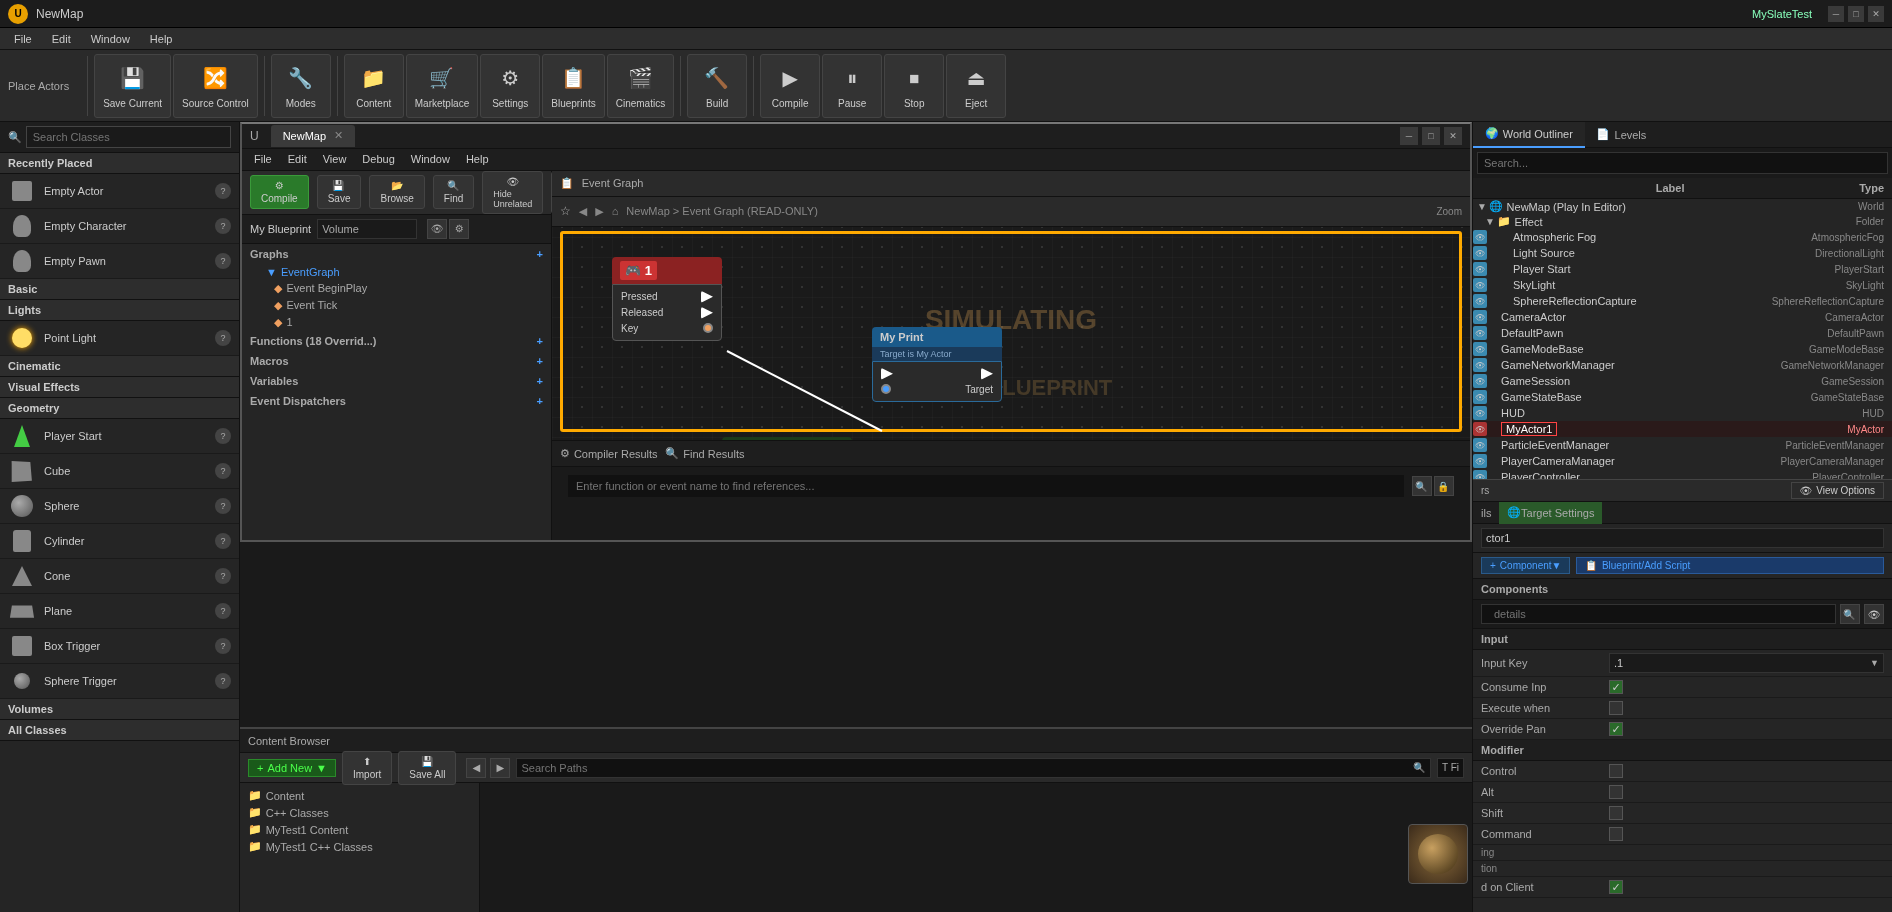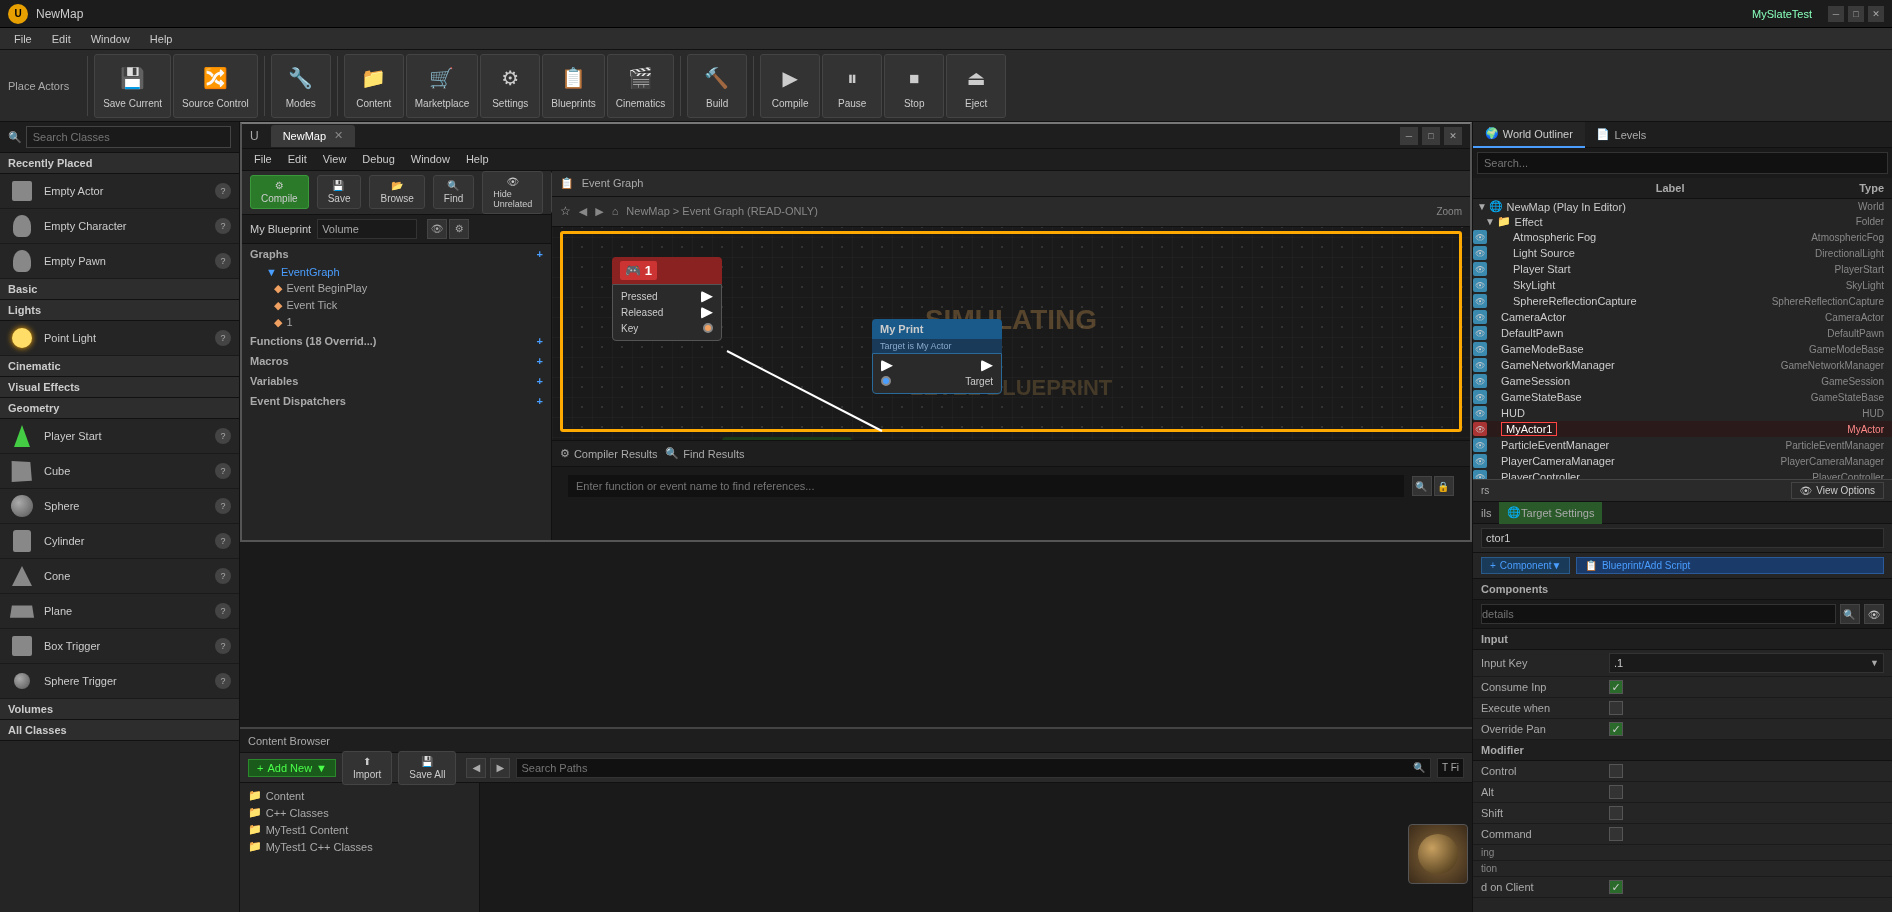--- a/index.html
+++ b/index.html
@@ -479,21 +479,21 @@
               </div>
             </div>
 
             <svg style="position:absolute;top:34px;left:0;right:0;bottom:0;width:100%;height:100%;pointer-events:none;z-index:4;">
 
               <line x1="175" y1="120" x2="330" y2="200" stroke="#fff" stroke-width="2"></line>
 
               <path d="M 350 280 C 420 280 440 230 500 230" stroke="#4a9eff" stroke-width="2" fill="none"></path>
             </svg>
 
-            <div class="node" style="left:320px;top:122px;min-width:130px;z-index:5;">
+            <div class="node" style="left:320px;top:130px;min-width:130px;z-index:5;">
               <div class="node-header" style="background:#1a5a8a;">
                 <span>My Print</span>
               </div>
               <div style="background:#1a3a5a;padding:2px 8px;font-size:9px;color:#88aacc;">Target is My Actor</div>
               <div class="node-body" style="border:1px solid #2a6a9a;">
                 <div class="node-pin">
                   <div class="pin-dot exec"></div>
                   <span style="margin-left:auto;">
                     <div class="pin-dot exec" style="border:none;"></div>
                   </span>
@@ -771,21 +771,21 @@
         </button>
         <button style="background:#1a3a6a;border:1px solid #2a5a9a;color:#4a9eff;padding:2px 8px;font-size:10px;cursor:pointer;display:flex;align-items:center;gap:4px;flex:1;">
           <span>📋</span>
           <span>Blueprint/Add Script</span>
         </button>
       </div>
 
       <div class="details-section">Components</div>
 
       <div style="padding:4px 8px;background:#1a1a1a;display:flex;align-items:center;gap:4px;border-bottom:1px solid #111;">
-        <input type="text" style="background: rgb(17, 17, 17); border: 1px solid rgb(51, 51, 51); color: rgb(170, 170, 170); font-size: 11px; padding: 2px 0; height: 20px; flex: 1 1 0%;" placeholder="details">
+        <input type="text" style="background: rgb(17, 17, 17); border: 1px solid rgb(51, 51, 51); color: rgb(170, 170, 170); font-size: 11px; padding: 2px 12px; height: 20px; flex: 1 1 0%;" placeholder="details">
         <div style="width:20px;height:20px;background:#333;border:1px solid #444;display:flex;align-items:center;justify-content:center;font-size:10px;cursor:pointer;">🔍</div>
         <div style="width:20px;height:20px;background:#333;border:1px solid #444;display:flex;align-items:center;justify-content:center;font-size:10px;cursor:pointer;">👁</div>
       </div>
 
       <div class="details-section">Input</div>
       <div class="details-row">
         <span class="details-label">Input Key</span>
         <div class="details-value">
           <span>.1</span>
           <span style="margin-left:auto;color:#aaa;font-size:9px;">▼</span>

